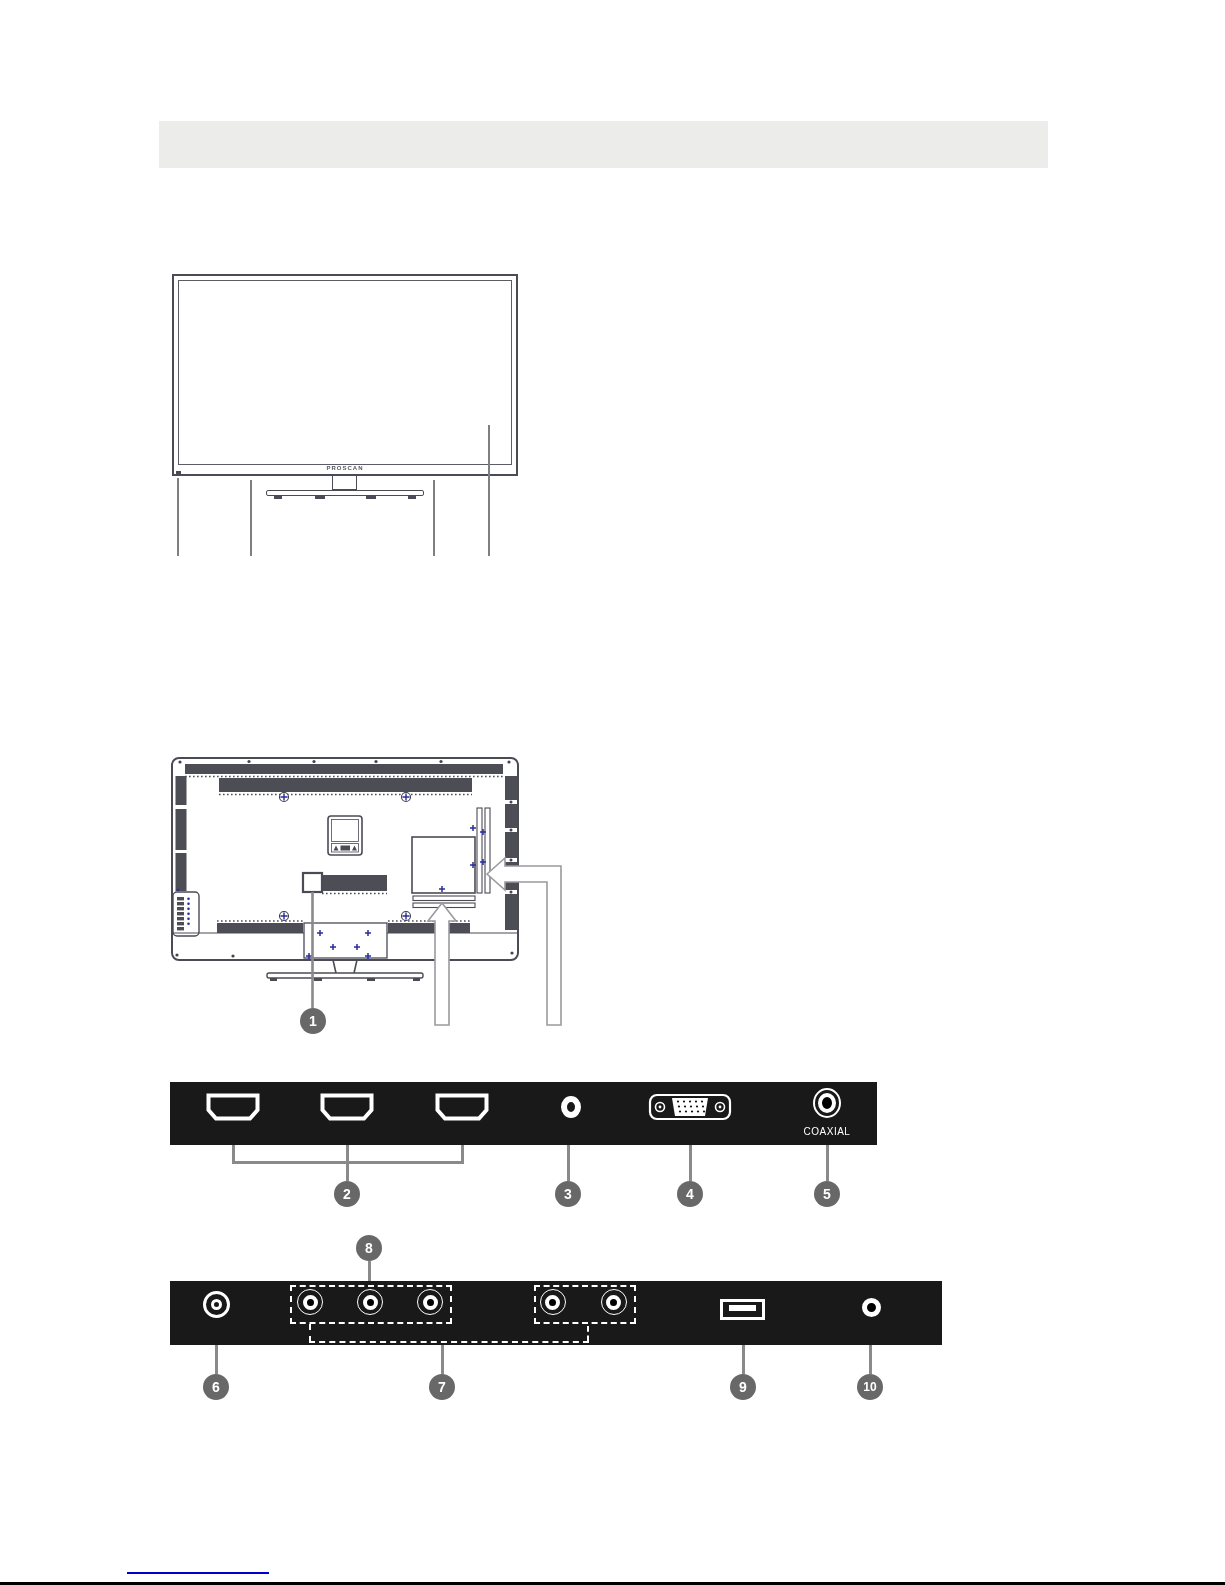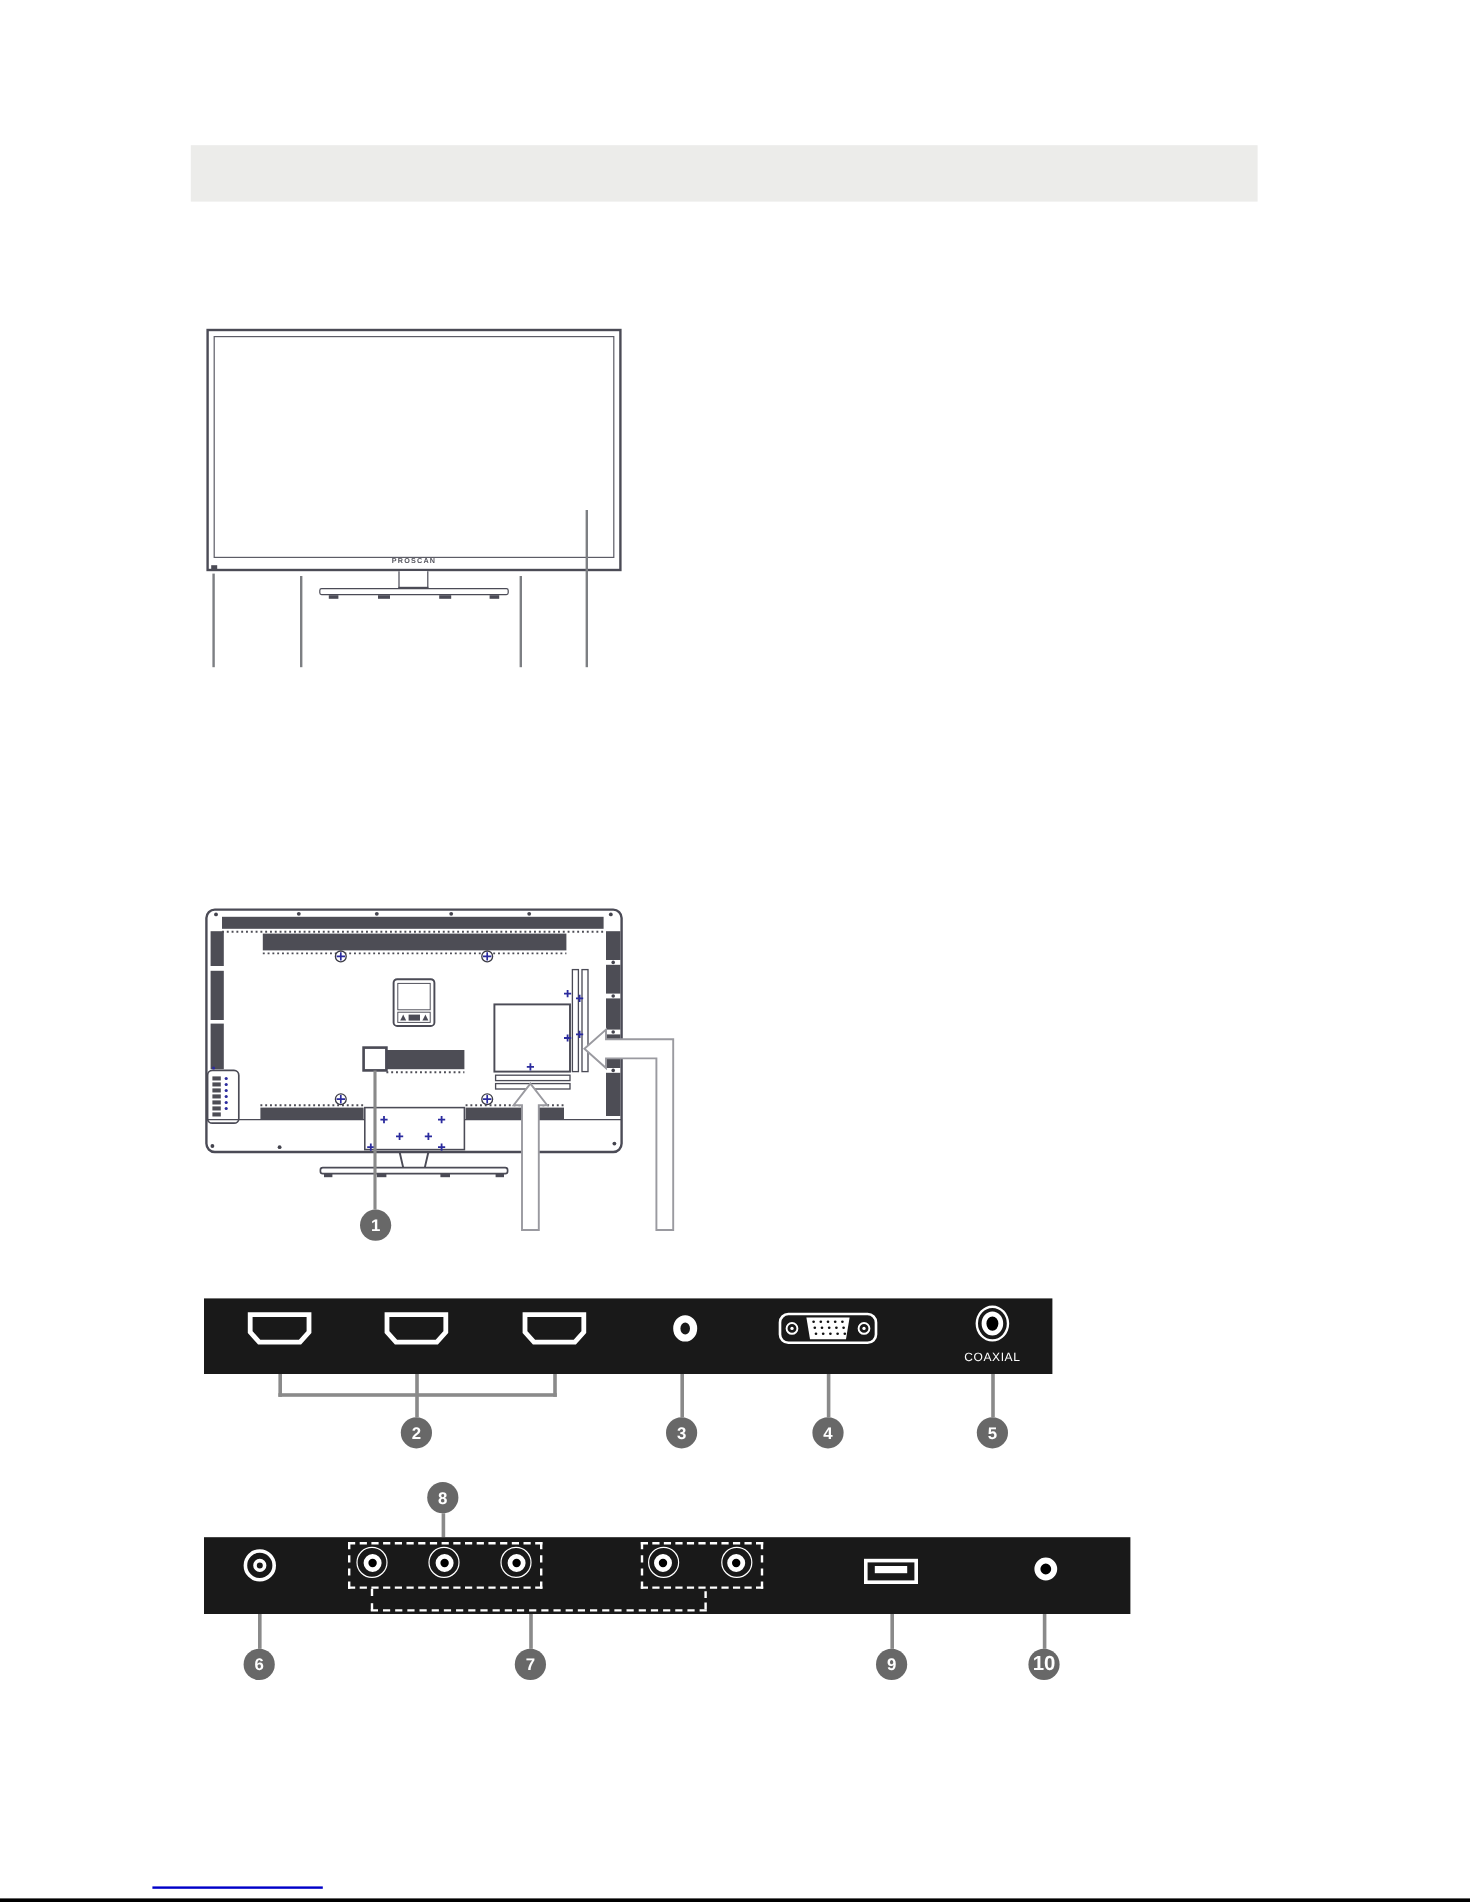--- a/index.html
+++ b/index.html
@@ -304,18 +304,18 @@
     <div class="hp-jack"></div>
   </div>
 
   <div class="leader lv" style="left:214.5px;top:1345px;height:29px"></div>
   <div class="leader lv" style="left:440.5px;top:1345px;height:29px"></div>
   <div class="leader lv" style="left:741.5px;top:1345px;height:29px"></div>
   <div class="leader lv" style="left:868.5px;top:1345px;height:29px"></div>
   <div class="callout" style="left:203px;top:1374px">6</div>
   <div class="callout" style="left:429px;top:1374px">7</div>
   <div class="callout" style="left:730px;top:1374px">9</div>
-  <div class="callout" style="left:857px;top:1374px;font-size:17px">10</div>
+  <div class="callout" style="left:857px;top:1374px;font-size:12px">10</div>
 
   <div class="footer-link"></div>
   <div class="bottom-edge"></div>
 
 </div>
 
 </body></html>

